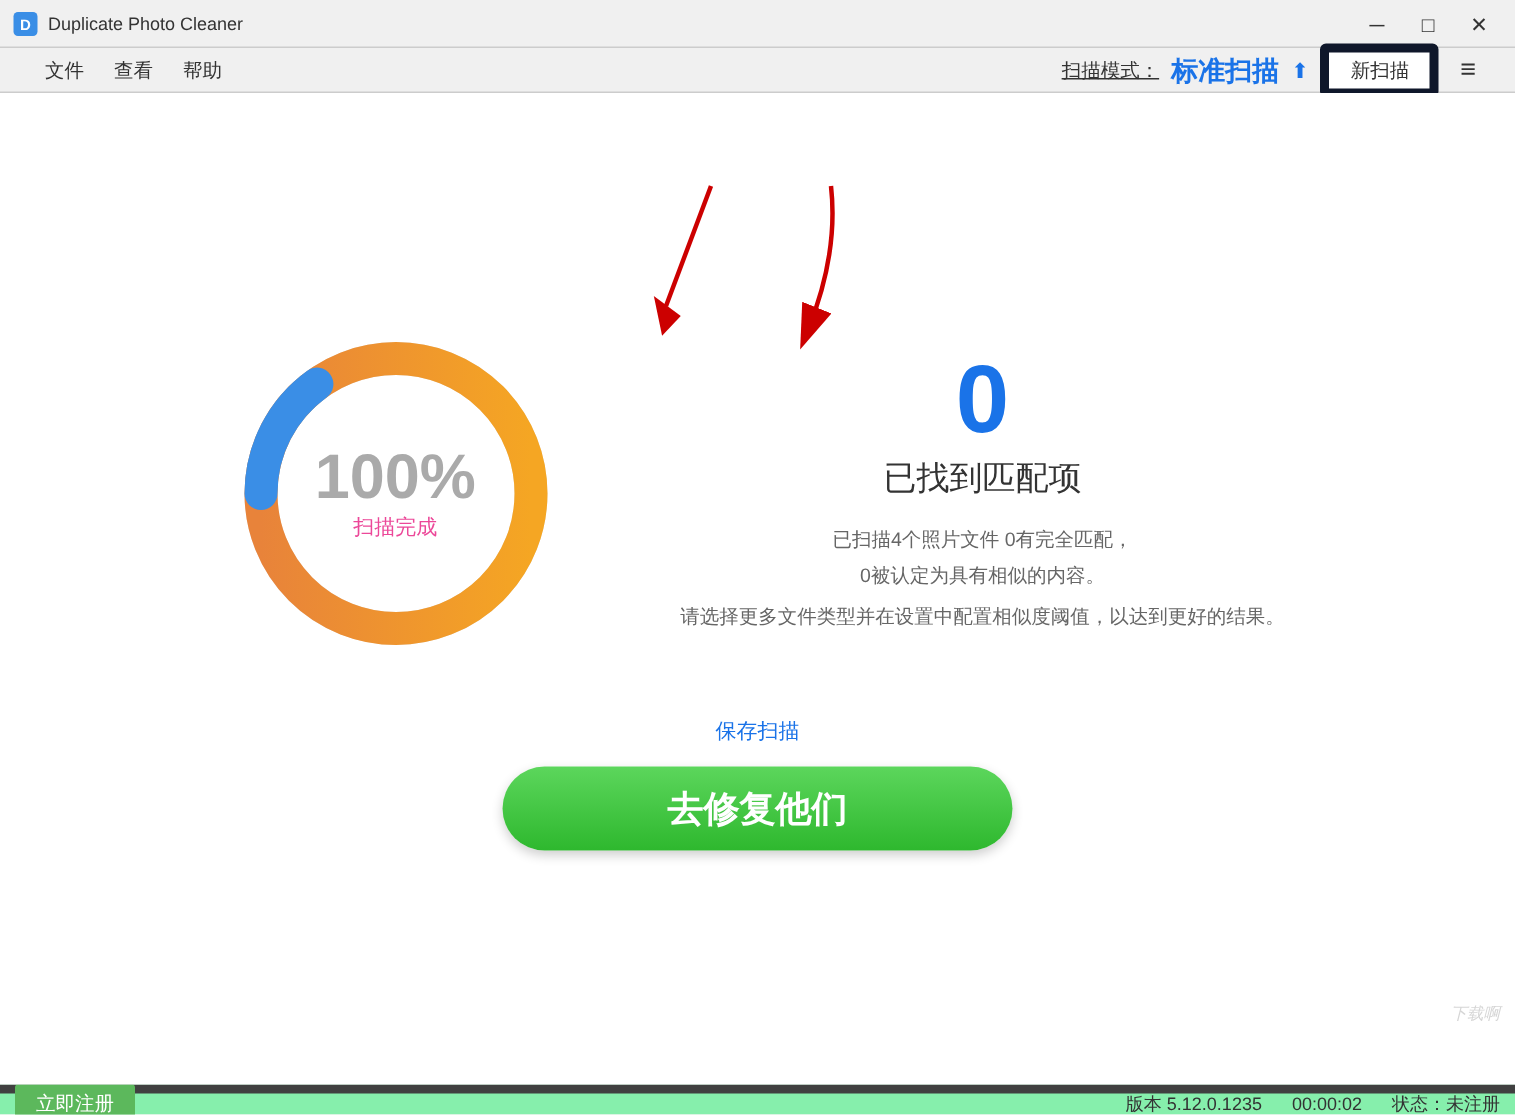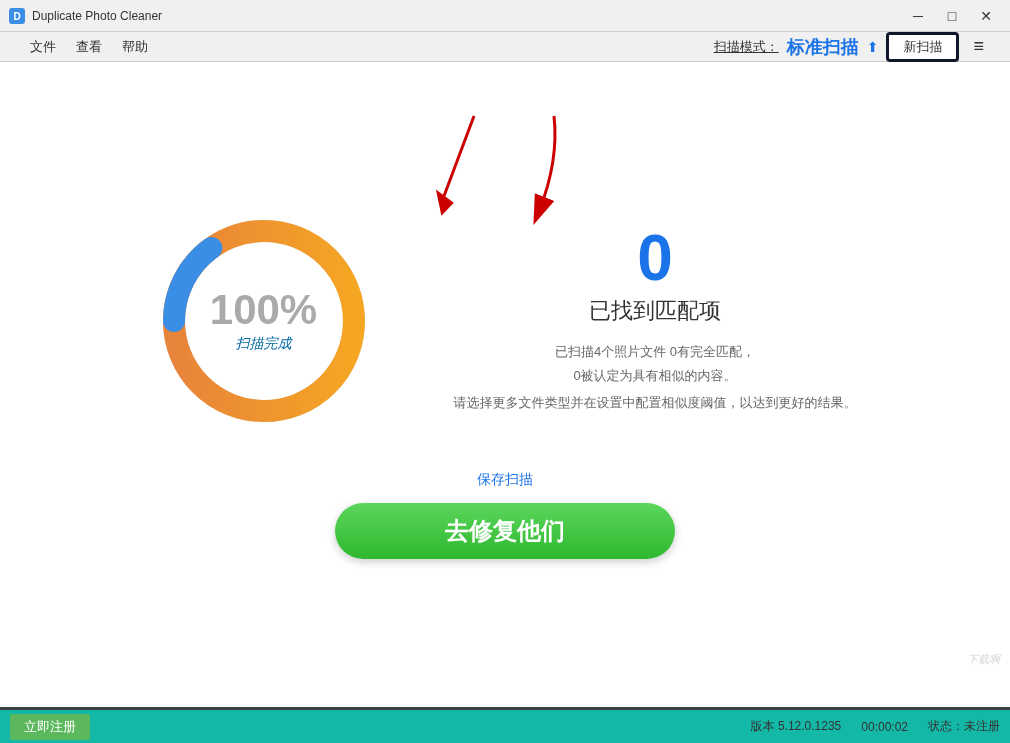--- a/index.html
+++ b/index.html
@@ -81,21 +81,21 @@
       font-size: 18px;
       color: #1a73e8;
       font-weight: bold;
     }
     .scan-mode-arrow {
       color: #1a73e8;
       font-size: 14px;
     }
     .new-scan-btn {
       background: white;
-      border: 3px solid #0f172a;
+      border: 6px solid #0f172a;
       border-radius: 4px;
       padding: 3px 14px;
       font-size: 13px;
       cursor: pointer;
       color: #333;
     }
     .hamburger-btn {
       background: transparent;
       border: none;
       cursor: pointer;
@@ -164,23 +164,22 @@
       text-align: center;
     }
     .circle-percent {
       font-size: 42px;
       font-weight: bold;
       color: #aaa;
       line-height: 1;
     }
     .circle-label {
       font-size: 14px;
-      color: #0369a1;
+      color: #ec4899;
       margin-top: 4px;
-      font-style: italic;
     }
 
     
     .right-info {
       display: flex;
       flex-direction: column;
       align-items: center;
       position: relative;
     }
     .match-count {
@@ -236,26 +235,26 @@
       font-size: 24px;
       color: white;
       cursor: pointer;
       font-family: "Microsoft YaHei", sans-serif;
       font-weight: bold;
       box-shadow: 0 3px 8px rgba(0,0,0,0.2);
     }
 
     
     .status-bar {
-      background: #14b8a6;
-      height: 36px;
+      background: #86efac;
+      height: 20px;
       display: flex;
       align-items: center;
       padding: 0 10px;
-      border-top: 3px solid #404040;
+      border-top: 6px solid #404040;
       font-size: 12px;
       color: #333;
     }
     .register-btn {
       background: #5cb85c;
       color: white;
       border: none;
       padding: 4px 14px;
       font-size: 13px;
       cursor: pointer;

